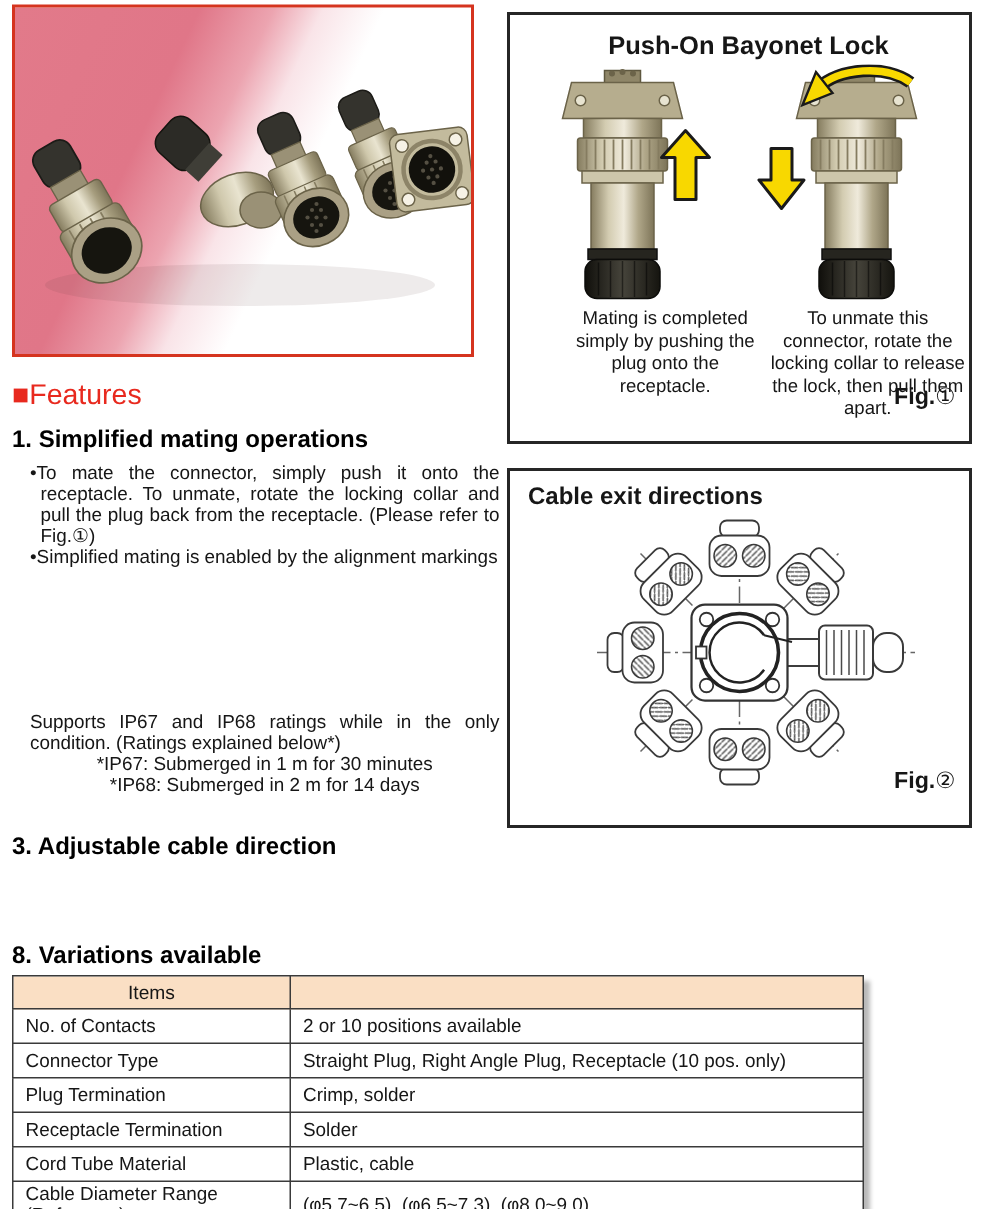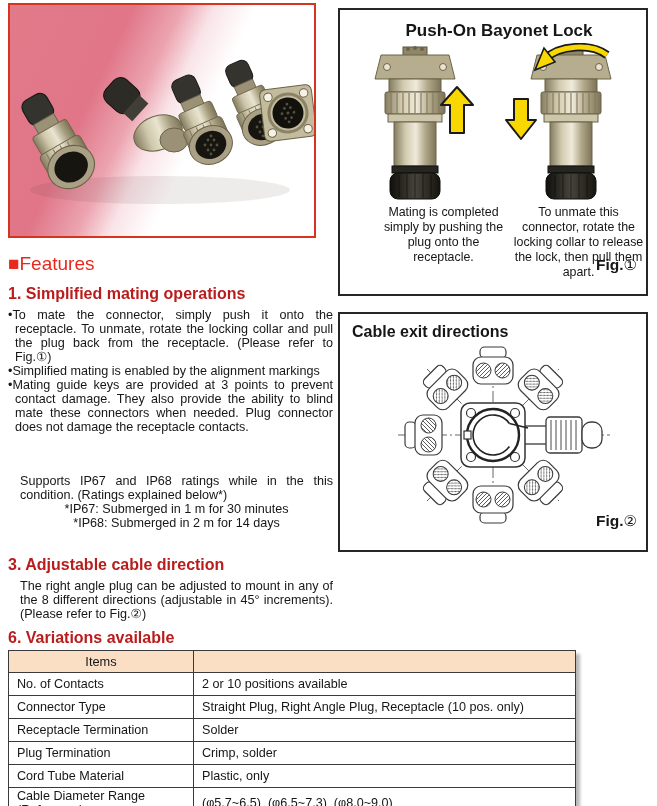--- a/index.html
+++ b/index.html
@@ -21,23 +21,23 @@
   .fig-captions{display:flex;justify-content:space-evenly;margin-top:4px;padding-left:36px;}
   .fig-caption{width:145px;font-size:12.4px;line-height:15px;text-align:center;}
   .fig-label{position:absolute;right:9px;bottom:20px;font-size:15.5px;margin-left:20px;}
   .fig-label b{font-weight:bold;}
   .fig-label .circ{font-weight:normal;font-size:15px;}
 
   
   #features-heading{left:8px;top:253px;font-size:19px;font-weight:normal;color:#e8291e;}
   #features-heading .sq{color:#e8291e;}
   .sec{left:8px;width:325px;}
-  .sec-title{color:#b91c1c;font-weight:bold;font-size:16px;margin:0 0 5px 0;}
+  .sec-title{color:#000000;font-weight:bold;font-size:16px;margin:0 0 5px 0;}
   .body-txt{font-size:12.6px;line-height:14px;text-align:justify;}
-  .bullets{}
+  .bullets{margin-left:12px;}
   .bullet{padding-left:7px;text-indent:-7px;margin:0;}
   .indent{margin-left:12px;}
   .plainline{text-align:center;}
   #sec1{top:285px;}
   #sec2{top:474px;}
   #sec3{top:556px;}
   #sec4-heading{left:8px;top:629px;}
 
   
   #variations-table{left:8px;top:650px;width:568px;border-collapse:collapse;
@@ -258,66 +258,64 @@
 
 <div id="features-heading" class="abs">
   <span class="sq">■</span><span>Features</span>
 </div>
 
 <div id="sec1" class="abs sec">
   <div class="sec-title">1. Simplified mating operations</div>
   <div class="bullets body-txt">
     <p class="bullet">•To mate the connector, simply push it onto the receptacle.  To unmate, rotate the locking collar and pull the plug back from the receptacle. (Please refer to Fig.①)</p>
     <p class="bullet">•Simplified mating is enabled by the alignment markings</p>
-    <p class="bullet">•Mating guide keys are provided at 3 points to prevent contact damage. They also provide the ability to blind mate these connectors when needed. Plug connector does not damage the receptacle contacts.</p>
   </div>
 </div>
 
 <div id="sec2" class="abs sec">
   <div class="indent body-txt">
-    <div>Supports IP67 and IP68 ratings while in the this condition.  (Ratings explained below*)</div>
+    <div>Supports IP67 and IP68 ratings while in the only condition.  (Ratings explained below*)</div>
     <div class="plainline">*IP67: Submerged in 1 m for 30 minutes</div>
     <div class="plainline">*IP68: Submerged in 2 m for 14 days</div>
   </div>
 </div>
 
 <div id="sec3" class="abs sec">
   <div class="sec-title">3. Adjustable cable direction</div>
-  <div class="indent body-txt">The right angle plug can be adjusted to mount in any of the 8 different directions (adjustable in 45° increments).  (Please refer to Fig.②)</div>
-</div>
-
-<div id="sec4-heading" class="abs sec-title">6. Variations available</div>
+</div>
+
+<div id="sec4-heading" class="abs sec-title">8. Variations available</div>
 
 <table id="variations-table" class="abs">
   <thead>
     <tr>
       <th style="width:168px;">Items</th>
       <th></th>
     </tr>
   </thead>
   <tbody>
     <tr>
       <td class="item-cell">No. of Contacts</td>
       <td class="value-cell">2 or 10 positions available</td>
     </tr>
     <tr>
       <td class="item-cell">Connector Type</td>
       <td class="value-cell">Straight Plug, Right Angle Plug, Receptacle (10 pos. only)</td>
     </tr>
     <tr>
+      <td class="item-cell">Plug Termination</td>
+      <td class="value-cell">Crimp, solder</td>
+    </tr>
+    <tr>
       <td class="item-cell">Receptacle Termination</td>
       <td class="value-cell">Solder</td>
     </tr>
     <tr>
-      <td class="item-cell">Plug Termination</td>
-      <td class="value-cell">Crimp, solder</td>
-    </tr>
-    <tr>
       <td class="item-cell">Cord Tube Material</td>
-      <td class="value-cell">Plastic, only</td>
+      <td class="value-cell">Plastic, cable</td>
     </tr>
     <tr>
       <td class="item-cell">Cable Diameter Range
 (Reference)</td>
       <td class="value-cell">(φ5.7~6.5)  (φ6.5~7.3)  (φ8.0~9.0)</td>
     </tr>
   </tbody>
 </table>
 
 </body></html>

